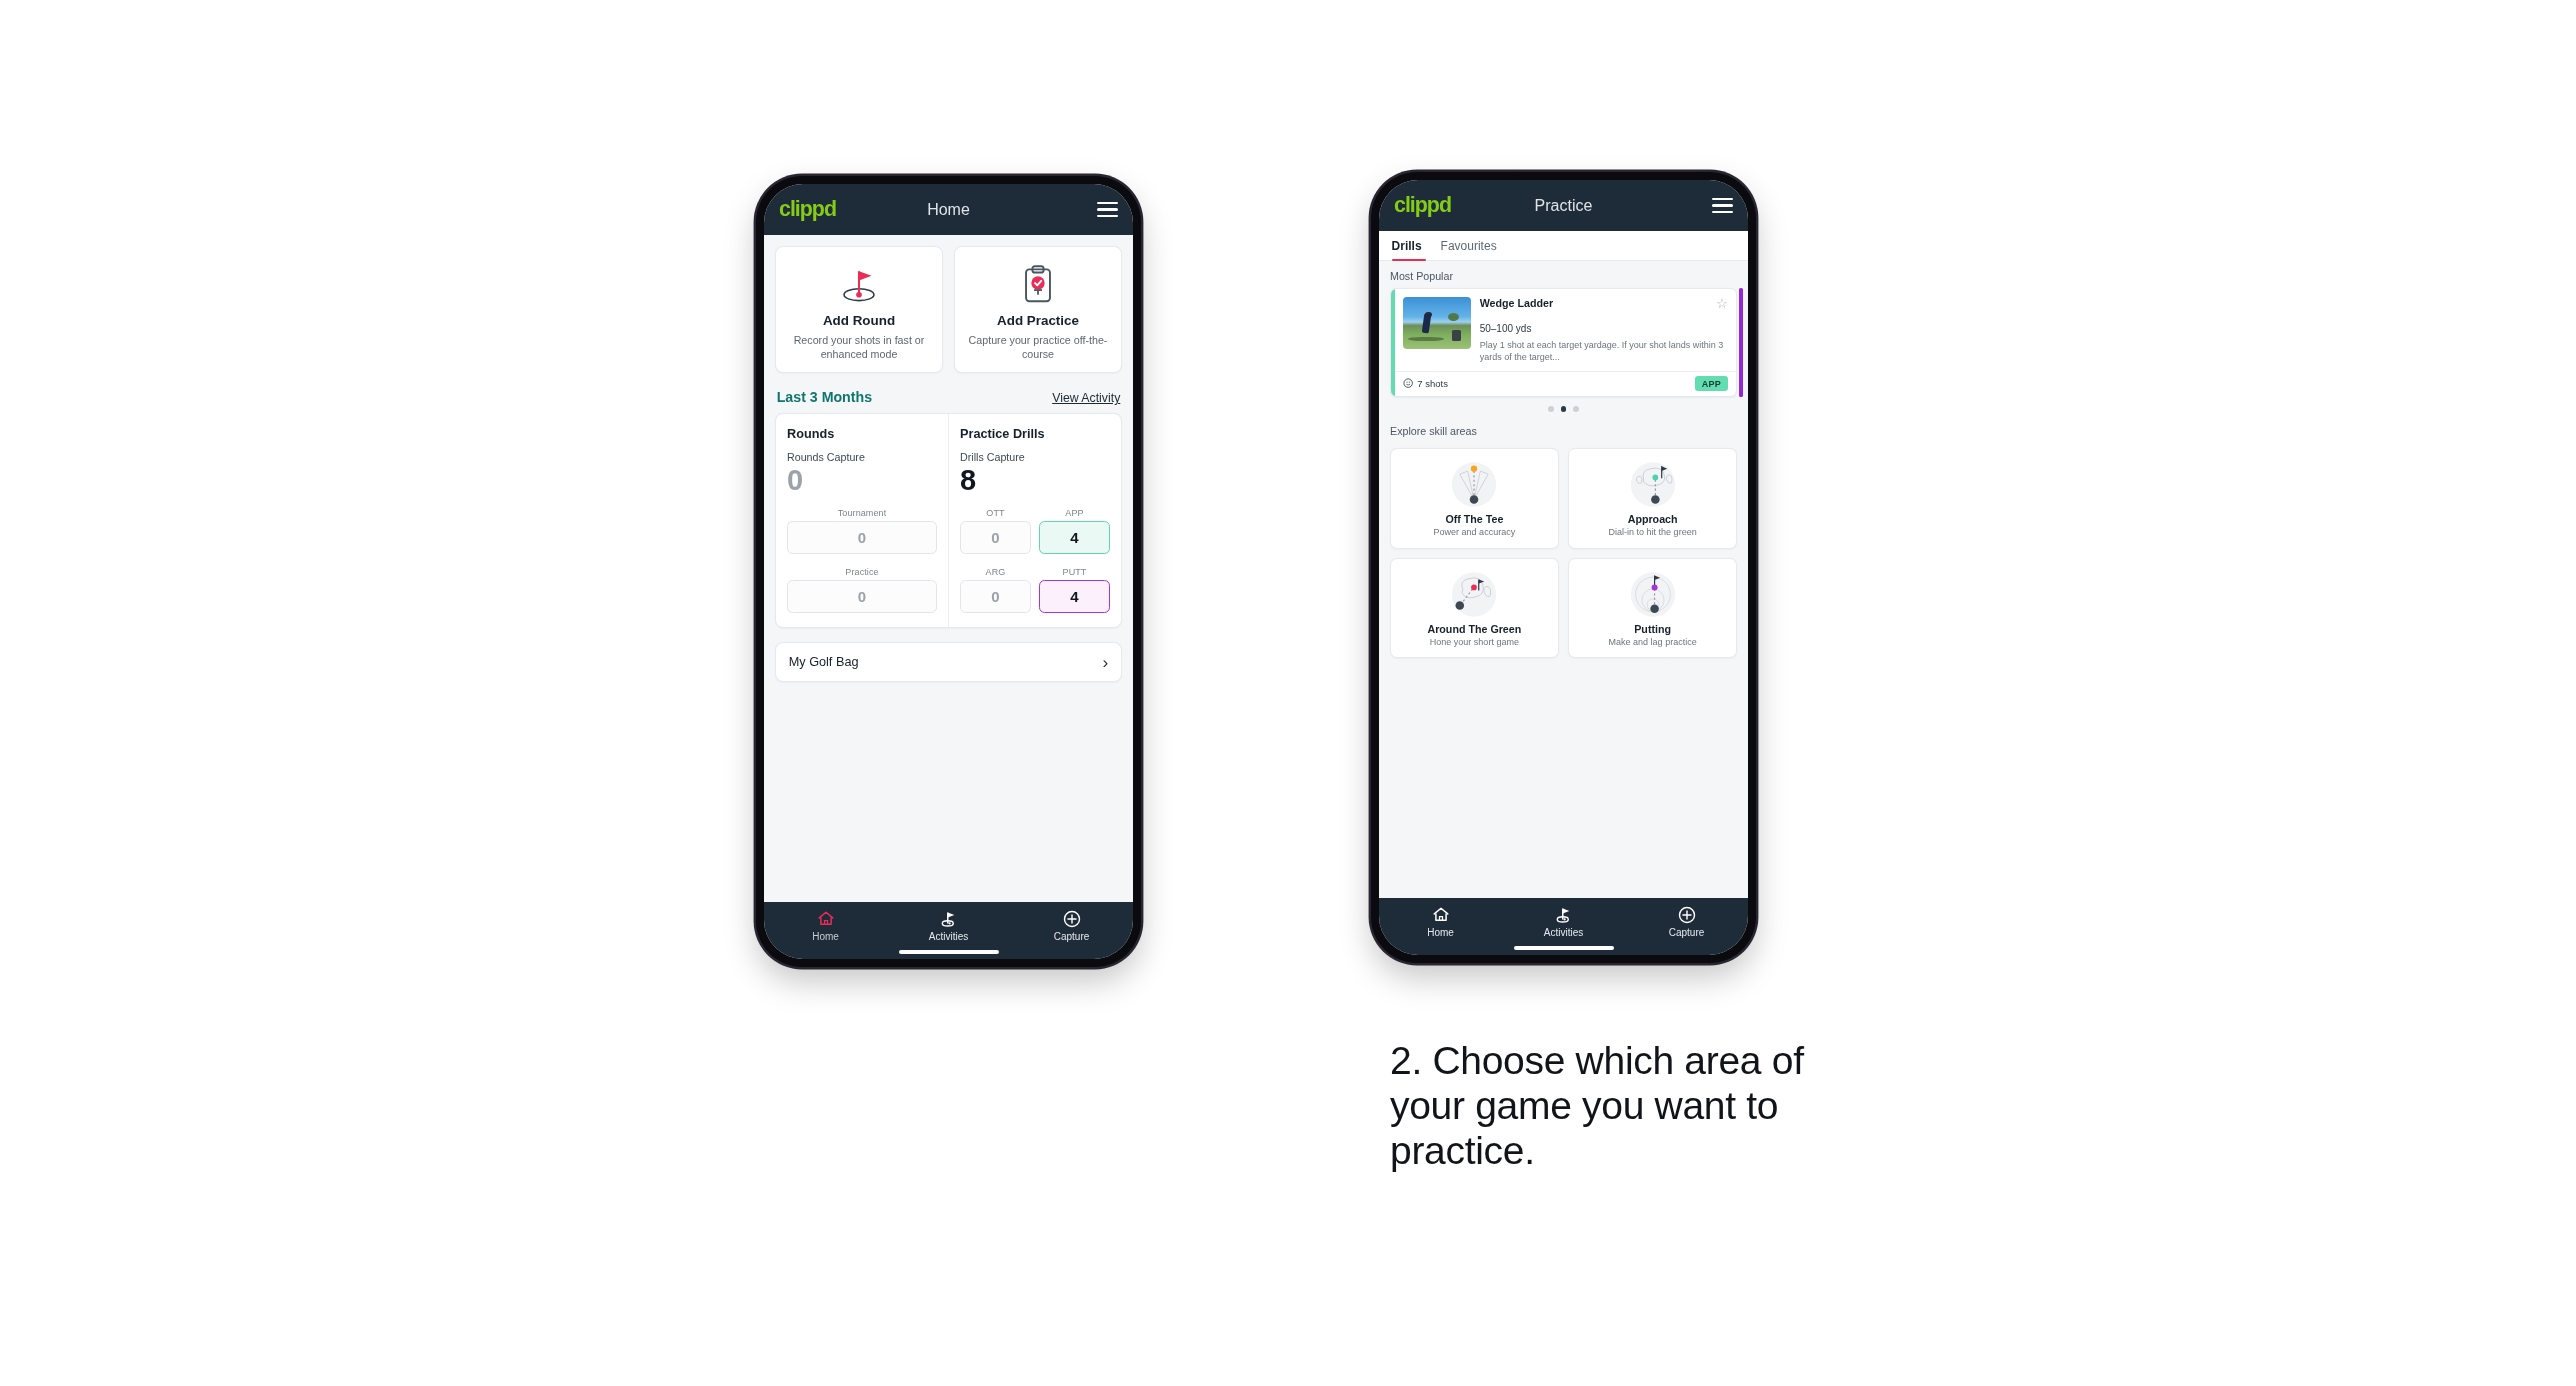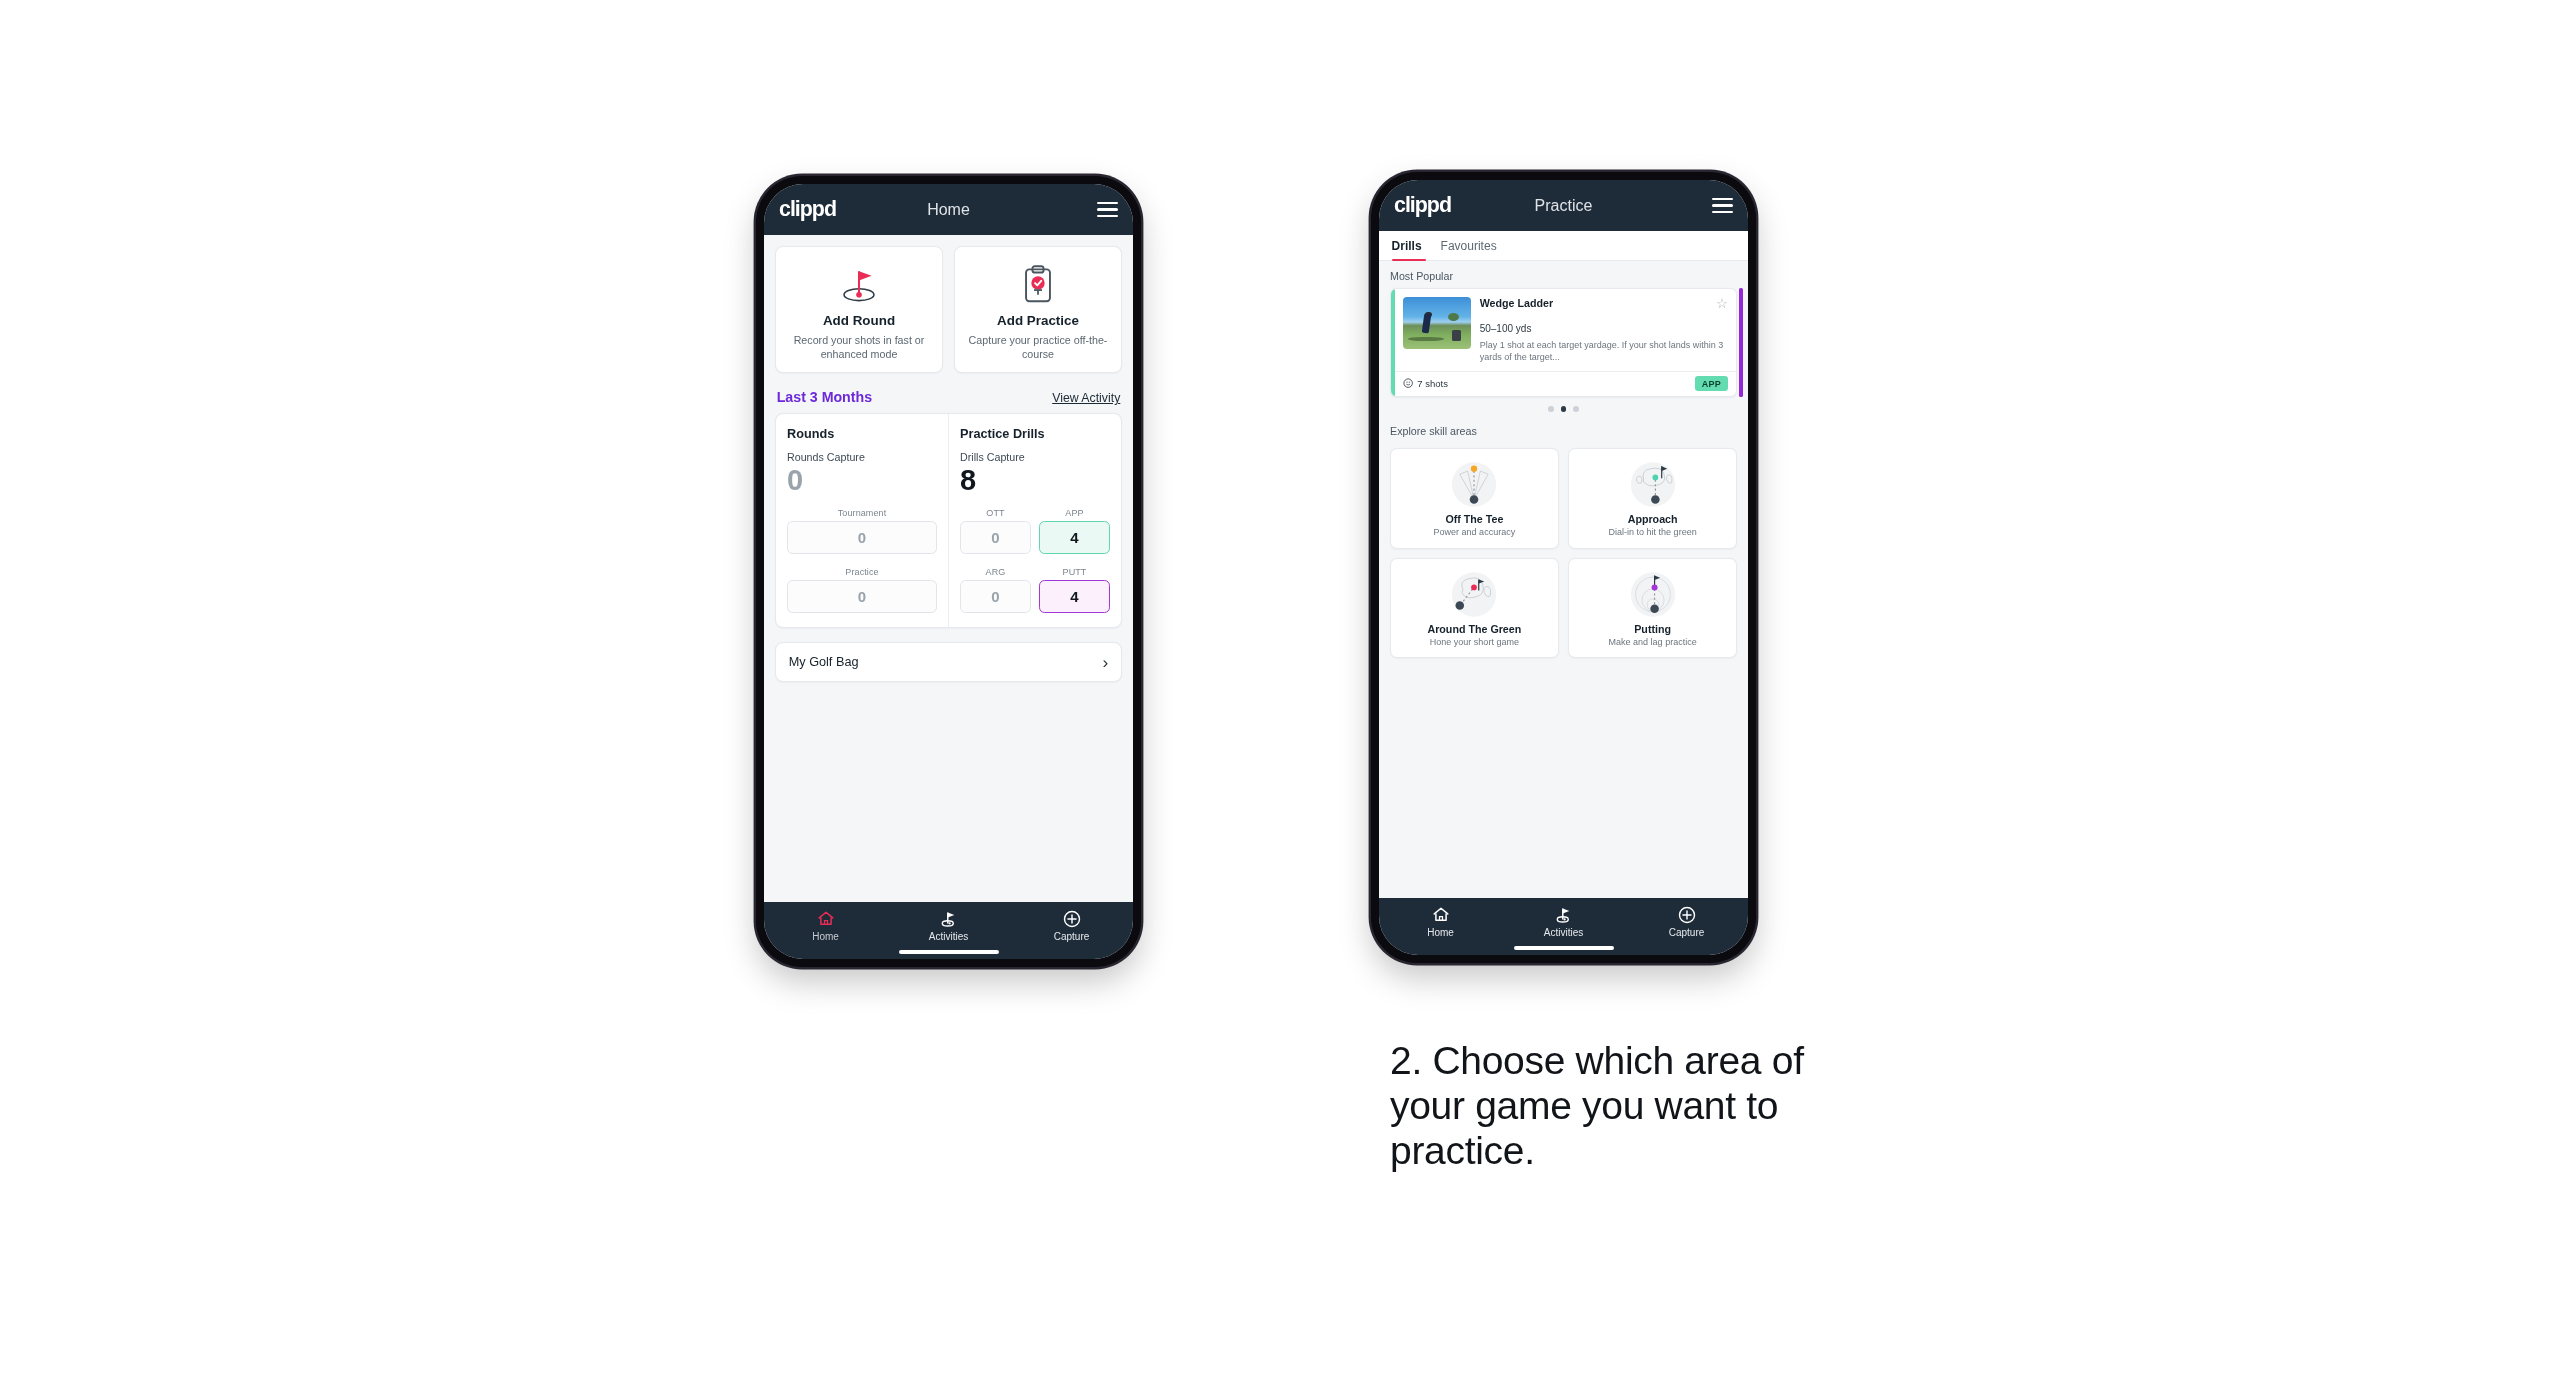--- a/index.html
+++ b/index.html
@@ -34,21 +34,21 @@
     z-index: 40;
   }
 
   
   .appbar {
     height: 51px; background: #1e2b38;
     display: flex; align-items: center; padding: 0 15px;
     flex: 0 0 auto; position: relative;
   }
   .logo {
-    color: #ffffff; font-weight: 700; font-size: 21.4px;
+    color: #84cc16; font-weight: 700; font-size: 21.4px;
     letter-spacing: -1px; line-height: 1;
   }
   .appbar-title {
     position: absolute; left: 0; right: 0; text-align: center;
     color: #dfe3e8; font-size: 16px; font-weight: 400; pointer-events: none;
   }
   .hamburger { margin-left: auto; width: 20.6px; display: flex; flex-direction: column; gap: 4px; z-index:3; }
   .hamburger span { display: block; height: 2.4px; background: #fff; border-radius: 1.6px; }
 
   
@@ -62,21 +62,21 @@
     box-shadow: 0 0.8px 1.6px rgba(16,24,40,0.04);
   }
   .action-icon { height: 49px; display:flex; align-items:center; justify-content:center; }
   .action-title { font-size: 13.4px; font-weight: 700; color: #16212b; margin-top: 4.7px; }
   .action-sub { font-size: 10.7px; color: #5c6872; line-height: 1.32; margin-top: 4.7px; padding: 0 3.2px; }
 
   .section-head {
     display: flex; align-items: baseline; justify-content: space-between;
     padding: 16px 12.7px 8px 12.7px;
   }
-  .section-title { font-size: 14.2px; font-weight: 700; color: #6d28d9; }
+  .section-title { font-size: 14.2px; font-weight: 700; color: #0f766e; }
   .section-link { font-size: 12.3px; color: #1d2b36; text-decoration: underline; }
 
   .panel {
     margin: 0 11px; background: #fff; border: 0.8px solid #e6e9ed;
     border-radius: 8px; display: flex; box-shadow: 0 0.8px 1.6px rgba(16,24,40,0.04);
     overflow: hidden;
   }
   .panel-col { flex: 1 1 0; padding: 12.7px 11px 14.2px; }
   .panel-col + .panel-col { border-left: 0.8px solid #eaedf1; }
   .col-title { font-size: 12.7px; font-weight: 700; color: #16212b; }

